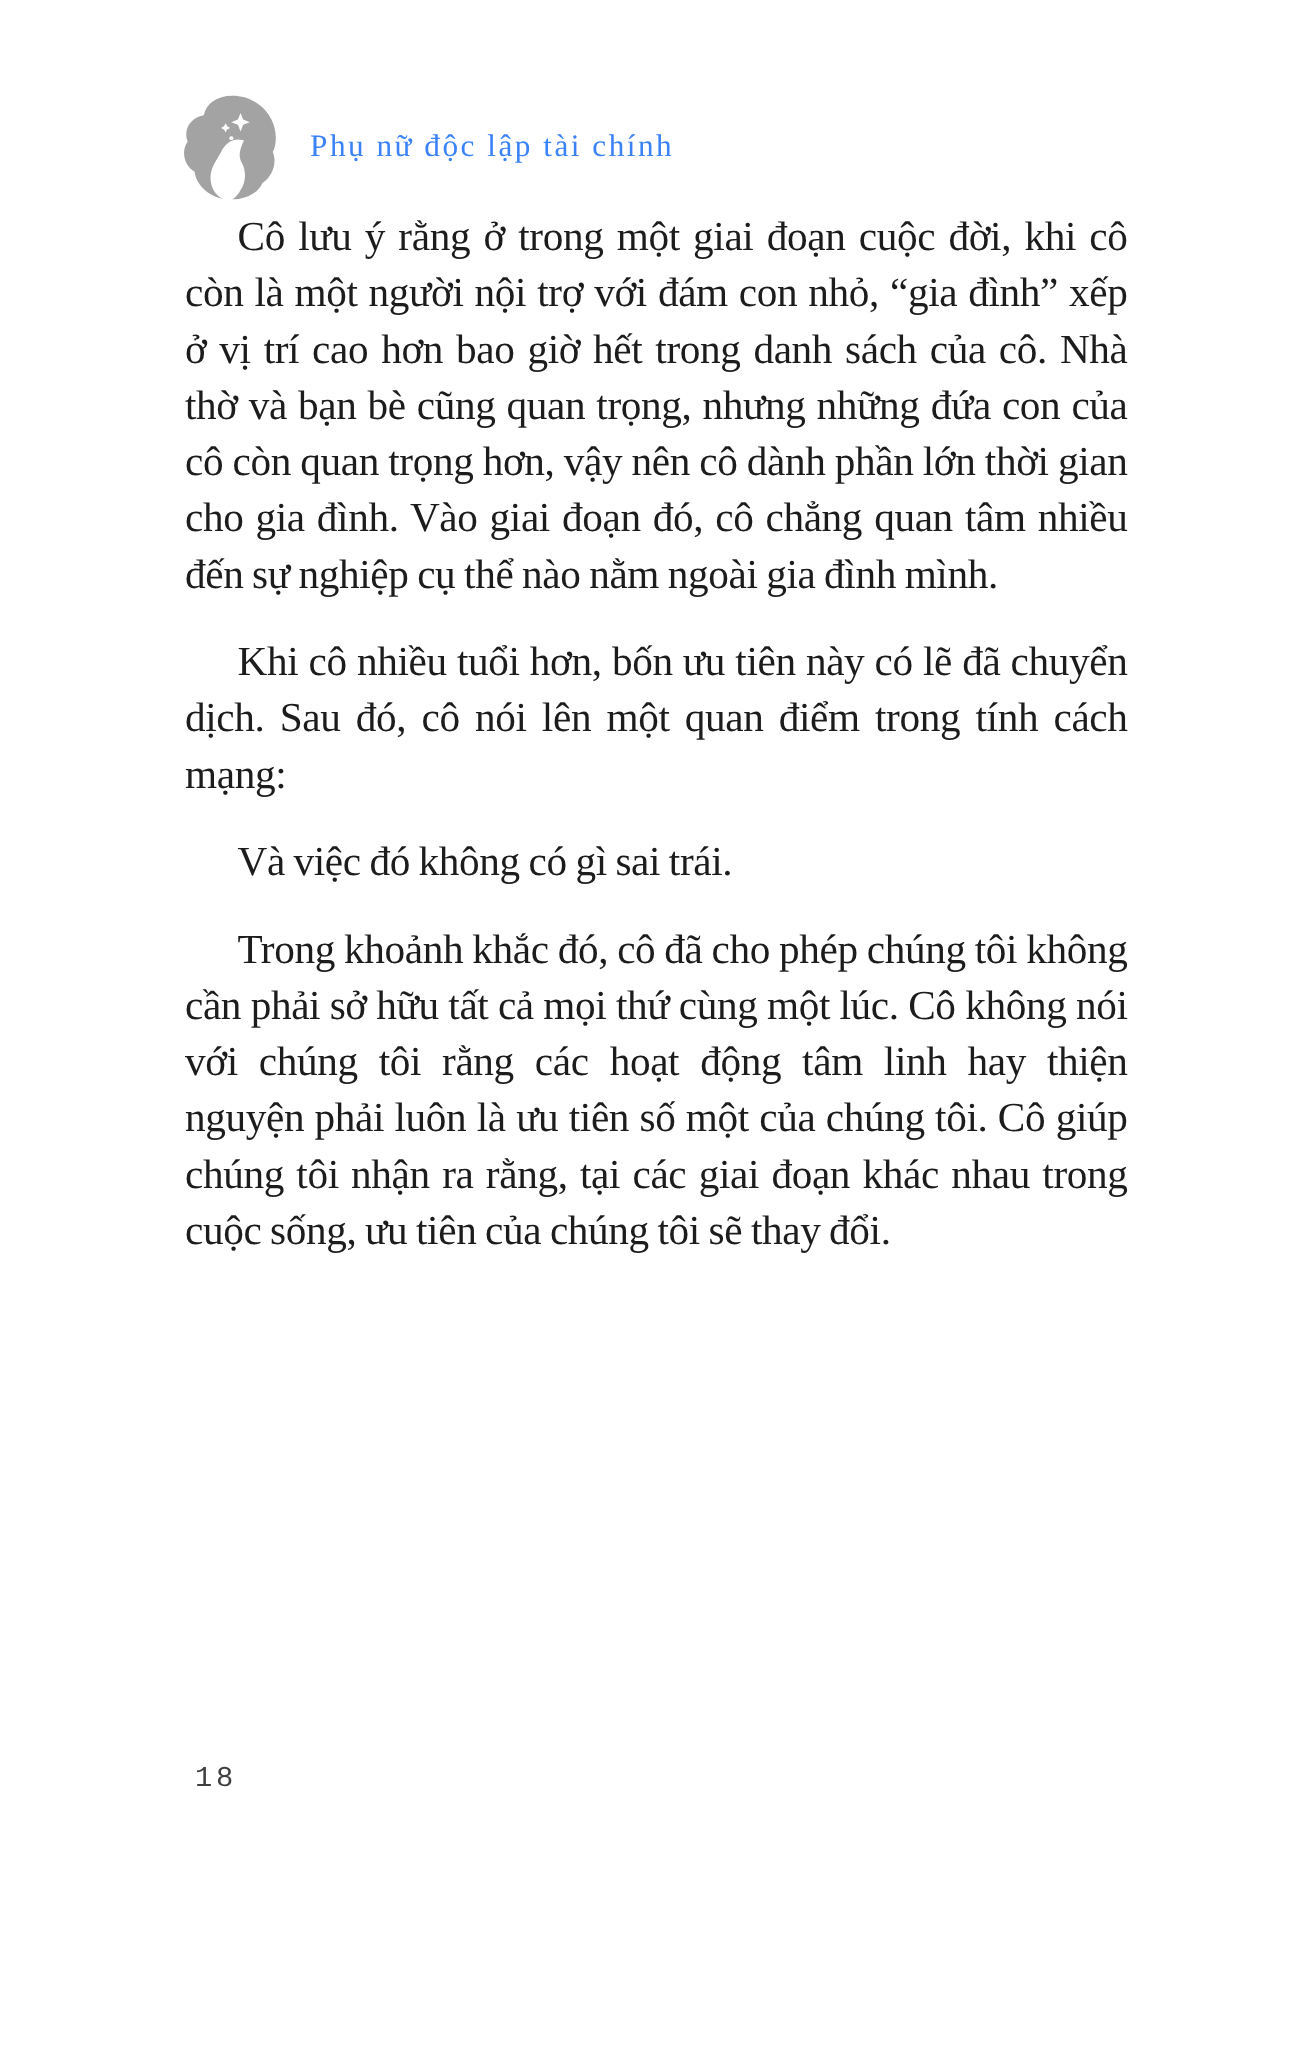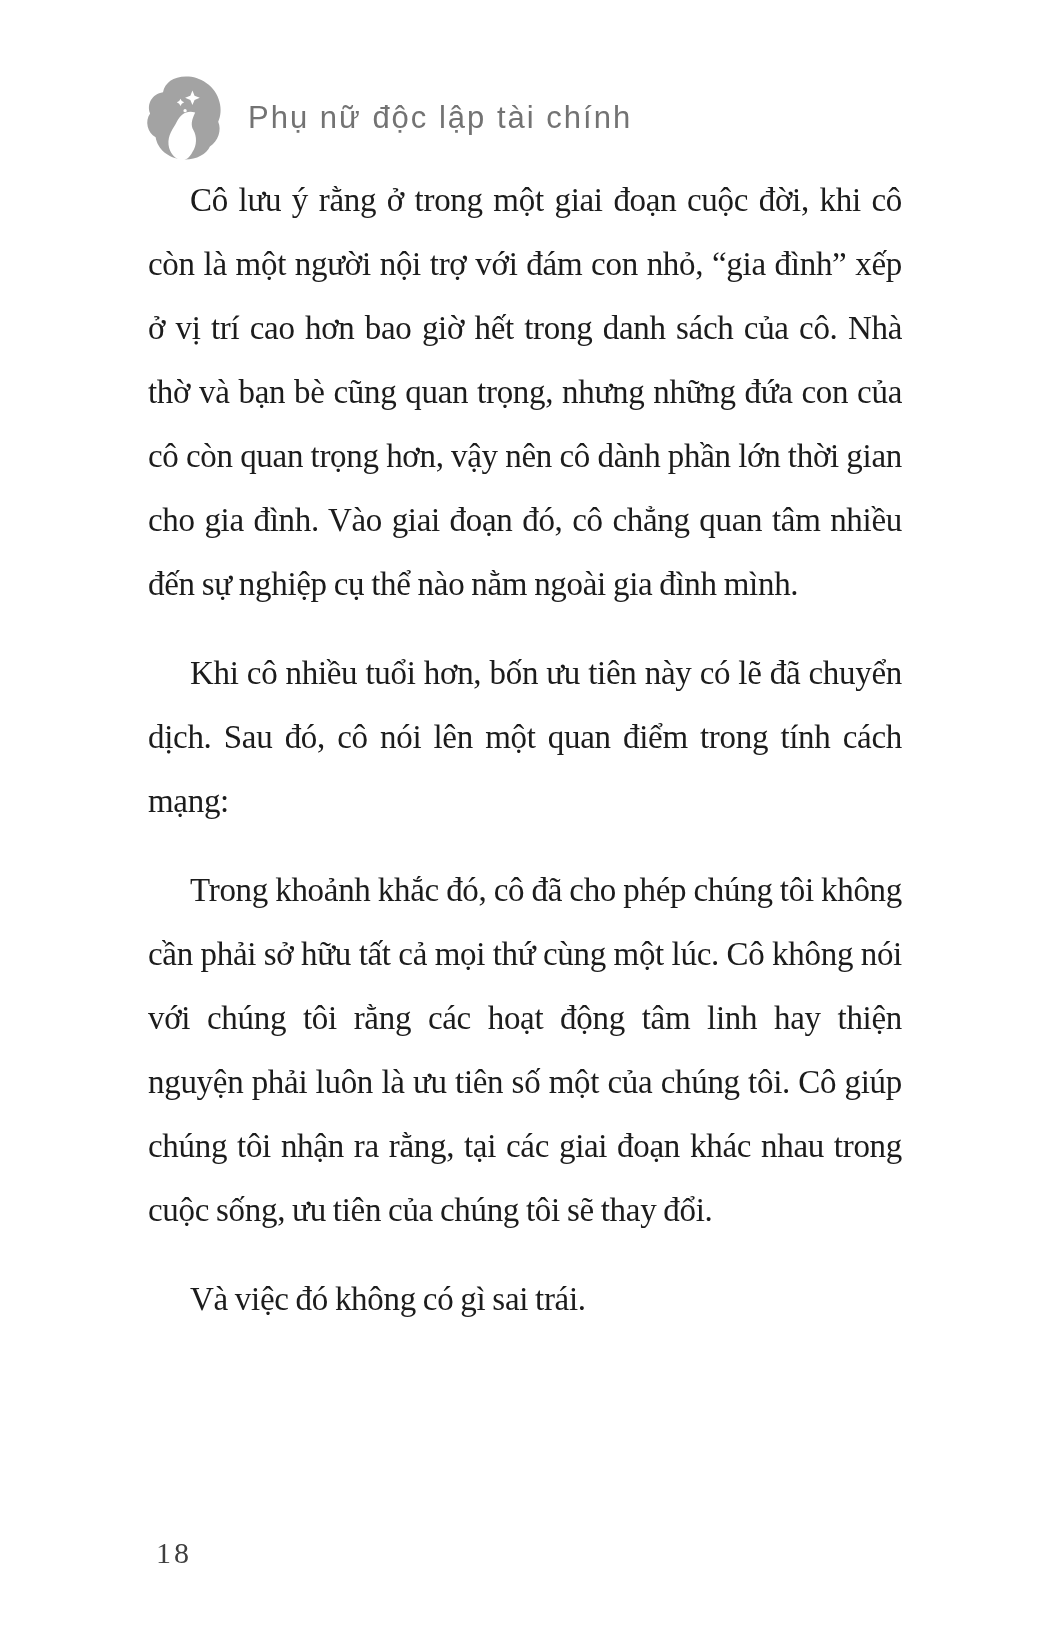--- a/index.html
+++ b/index.html
@@ -21,49 +21,49 @@
     display: flex;
     align-items: center;
     gap: 16px;
   }
   .logo {
     width: 92px;
     height: 92px;
     flex: 0 0 auto;
   }
   .brand {
-    font-family: Liberation Sans, sans-serif;
-    font-size: 31px;
+    font-family: Liberation Serif, serif;
+    font-size: 25px;
     letter-spacing: 2px;
-    color: #737373;
+    color: #3b82f6;
     white-space: nowrap;
   }
   .content {
     position: absolute;
     top: 168px;
     left: 148px;
     width: 754px;
     font-family: "Liberation Serif", serif;
     font-size: 33px;
-    line-height: 64px;
+    line-height: 45px;
     letter-spacing: -0.3px;
     word-spacing: -1px;
     color: #1c1c1c;
     text-align: justify;
   }
   .content p {
     margin: 0 0 25px 0;
     text-indent: 42px;
   }
   .page-number {
     position: absolute;
     left: 156px;
-    top: 1536px;
-    font-family: Liberation Serif, serif;
-    font-size: 30px;
+    top: 1410px;
+    font-family: Liberation Mono, monospace;
+    font-size: 23px;
     letter-spacing: 3px;
     color: #3f3f3f;
   }
 </style>
 </head>
 <body>
 
 <div class="page">
 
   <div class="header">
@@ -92,19 +92,19 @@
         <path fill="#ffffff" d="M44 29 L45.4 31.6 L48 33 L45.4 34.4 L44 37 L42.6 34.4 L40 33 L42.6 31.6 Z"></path>
         <circle fill="#ffffff" cx="49" cy="42" r="1.8"></circle>
       </svg>
     </div>
     <div class="brand">Phụ nữ độc lập tài chính</div>
   </div>
 
   <div class="content">
     <p>Cô lưu ý rằng ở trong một giai đoạn cuộc đời, khi cô còn là một người nội trợ với đám con nhỏ, “gia đình” xếp ở vị trí cao hơn bao giờ hết trong danh sách của cô. Nhà thờ và bạn bè cũng quan trọng, nhưng những đứa con của cô còn quan trọng hơn, vậy nên cô dành phần lớn thời gian cho gia đình. Vào giai đoạn đó, cô chẳng quan tâm nhiều đến sự nghiệp cụ thể nào nằm ngoài gia đình mình.</p>
     <p>Khi cô nhiều tuổi hơn, bốn ưu tiên này có lẽ đã chuyển dịch. Sau đó, cô nói lên một quan điểm trong tính cách mạng:</p>
+    <p>Và việc đó không có gì sai trái.</p>
     <p>Trong khoảnh khắc đó, cô đã cho phép chúng tôi không cần phải sở hữu tất cả mọi thứ cùng một lúc. Cô không nói với chúng tôi rằng các hoạt động tâm linh hay thiện nguyện phải luôn là ưu tiên số một của chúng tôi. Cô giúp chúng tôi nhận ra rằng, tại các giai đoạn khác nhau trong cuộc sống, ưu tiên của chúng tôi sẽ thay đổi.</p>
-    <p>Và việc đó không có gì sai trái.</p>
   </div>
 
   <div class="page-number">18</div>
 
 </div>
 
 </body></html>

